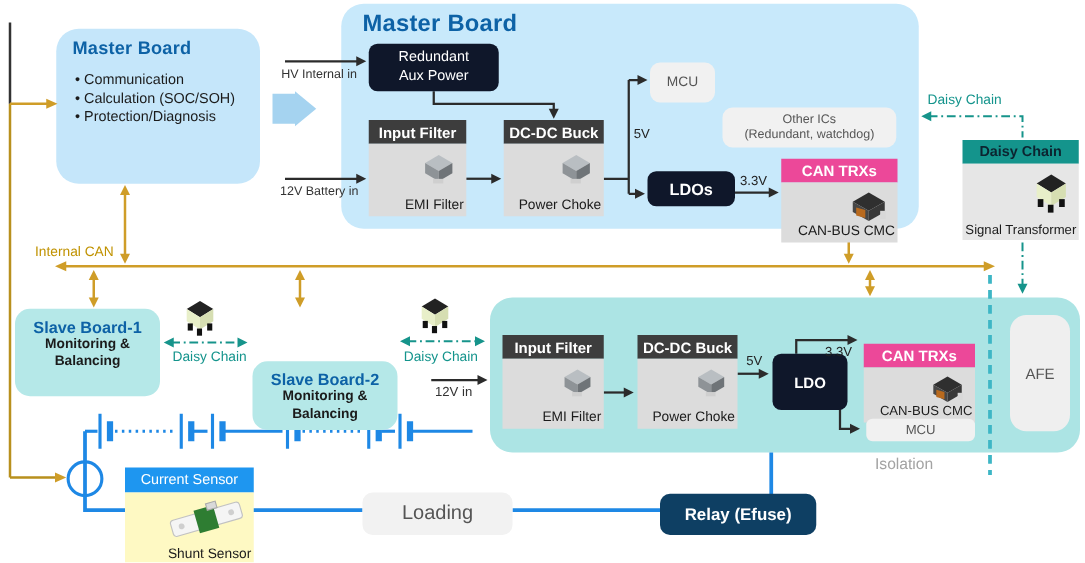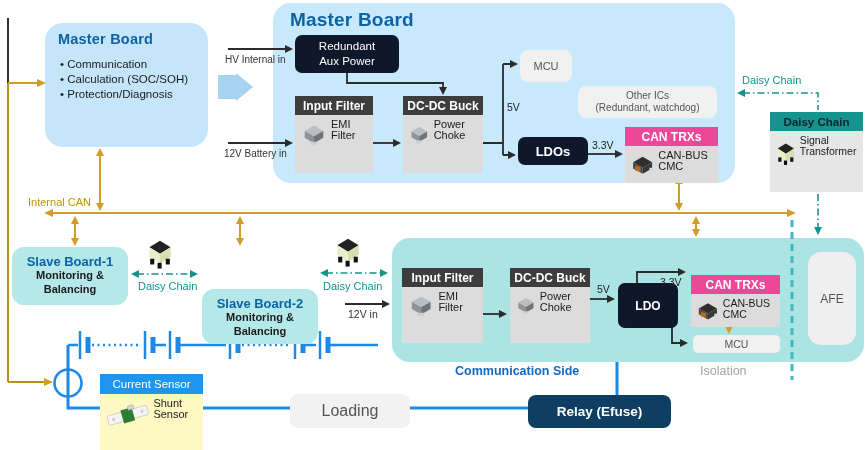--- a/index.html
+++ b/index.html
@@ -15,22 +15,22 @@
   .miniboard .t{font-weight:bold;color:#0d62a6;font-size:13px;margin-top:7px;}
   .miniboard .s{font-size:11px;color:#1b1b1b;line-height:1.25;font-weight:bold;}
   
   .comp{display:flex;flex-direction:column;z-index:3;}
   .comp .hdr{height:19px;display:flex;align-items:center;justify-content:center;
              color:#fff;font-size:12px;font-weight:bold;flex:none;}
   .hdr-dark{background:#3d3d3d;}
   .hdr-orange{background:#ec4899;margin-top:32px;}
   .hdr-teal{background:#14948c;color:#0c2430 !important;}
   .hdr-blue{background:#1e96f0;}
-  .comp .body{background:#dcdcdc;flex:1;display:flex;
-              align-items:flex-start;justify-content:space-between;padding:4px 2px 3px 2px;}
+  .comp .body{background:#dcdcdc;flex:1;display:flex;flex-direction:column;
+              align-items:flex-end;justify-content:space-between;padding:4px 2px 3px 2px;}
   .comp .lbl{font-size:11px;color:#1b1b1b;line-height:1;}
   
   .litebox{background:#f1f1f1;border-radius:8px;display:flex;flex-direction:column;
            align-items:center;justify-content:center;color:#555;}
   
   .graybox{background:#0f172a;border-radius:7px;display:flex;align-items:center;
            justify-content:center;color:#fff;font-weight:bold;}
   .wirelabel{font-size:10px;color:#333;white-space:nowrap;}
   .vlabel{font-size:10.5px;color:#222;white-space:nowrap;}
   .goldlabel{font-size:11px;color:#c09200;white-space:nowrap;text-align:right;}
@@ -262,21 +262,21 @@
         <rect x="10" y="27" width="5" height="7" fill="#111"></rect>
         <rect x="19" y="32" width="5" height="7" fill="#111"></rect>
         <rect x="29" y="27" width="5" height="7" fill="#111"></rect>
       </svg>
       <span class="lbl" style="font-size:10.5px;">Signal Transformer</span>
     </div>
   </div>
 
   <div class="abs z3 goldlabel" style="left:28px;top:196px;">Internal CAN</div>
 
-  <div class="abs miniboard z3" style="left:12px;top:247px;width:116px;height:58px;">
+  <div class="abs miniboard z3" style="left:12px;top:247px;width:116px;height:70px;">
     <div class="t">Slave Board-1</div>
     <div class="s">Monitoring &amp;</div>
     <div class="s">Balancing</div>
   </div>
 
   <svg class="abs z3" width="36" height="34" viewBox="0 0 44 40" style="left:142px;top:236px;">
     <polygon points="9,13 22,5 35,13 22,21" fill="#222"></polygon>
     <polygon points="9,13 22,21 22,33 9,25" fill="#e8efc9"></polygon>
     <polygon points="35,13 22,21 22,33 35,25" fill="#d6deb2"></polygon>
     <rect x="10" y="27" width="5" height="7" fill="#111"></rect>
@@ -353,21 +353,20 @@
   </div>
 
   <div class="abs z3 litebox" style="left:693px;top:335px;width:87px;height:18px;font-size:10.5px;border-radius:5px;">
       <span>MCU</span>
     </div>
 
   <div class="abs z3 litebox" style="left:808px;top:252px;width:48px;height:93px;font-size:12px;border-radius:13px;background:#efefef;">
       <span>AFE</span>
     </div>
 
-  <div class="abs z3" style="left:455px;top:364px;font-size:12.5px;font-weight:bold;color:#1368c4;">Communication Side</div>
   <div class="abs z3" style="left:700px;top:364px;font-size:12.5px;color:#a3a3a3;">Isolation</div>
 
   <div class="abs comp" style="left:100px;top:374px;width:103px;height:78px;">
     <div class="hdr hdr-blue" style="height:20px;font-size:11.5px;font-weight:normal;">Current Sensor</div>
     <div class="body" style="background:#fef9c3;">
       <svg width="72" height="34" viewBox="0 0 80 38">
         <g transform="rotate(-16 40 19)">
           <rect x="8" y="12" width="64" height="15" rx="3" fill="#f5f5f5" stroke="#c2c2c2"></rect>
           <rect x="31" y="9" width="18" height="21" fill="#2e7d32"></rect>
           <rect x="43" y="6" width="9" height="6" fill="#d9d9d9" stroke="#aaa"></rect>
@@ -376,19 +375,19 @@
         </g>
       </svg>
       <span class="lbl">Shunt Sensor</span>
     </div>
   </div>
 
   <div class="abs z3 litebox" style="left:290px;top:394px;width:120px;height:34px;font-size:16px;background:#f2f2f2;">
       <span>Loading</span>
     </div>
 
-  <div class="abs z3" style="left:528px;top:395px;width:143px;height:33px;background:#0e3f63;border-radius:8px;
+  <div class="abs z3" style="left:528px;top:395px;width:125px;height:33px;background:#0e3f63;border-radius:8px;
               display:flex;align-items:center;justify-content:center;color:#fff;
               font-size:13.5px;font-weight:bold;">
       <span>Relay (Efuse)</span>
     </div>
 
 </div>
 
 </body></html>

